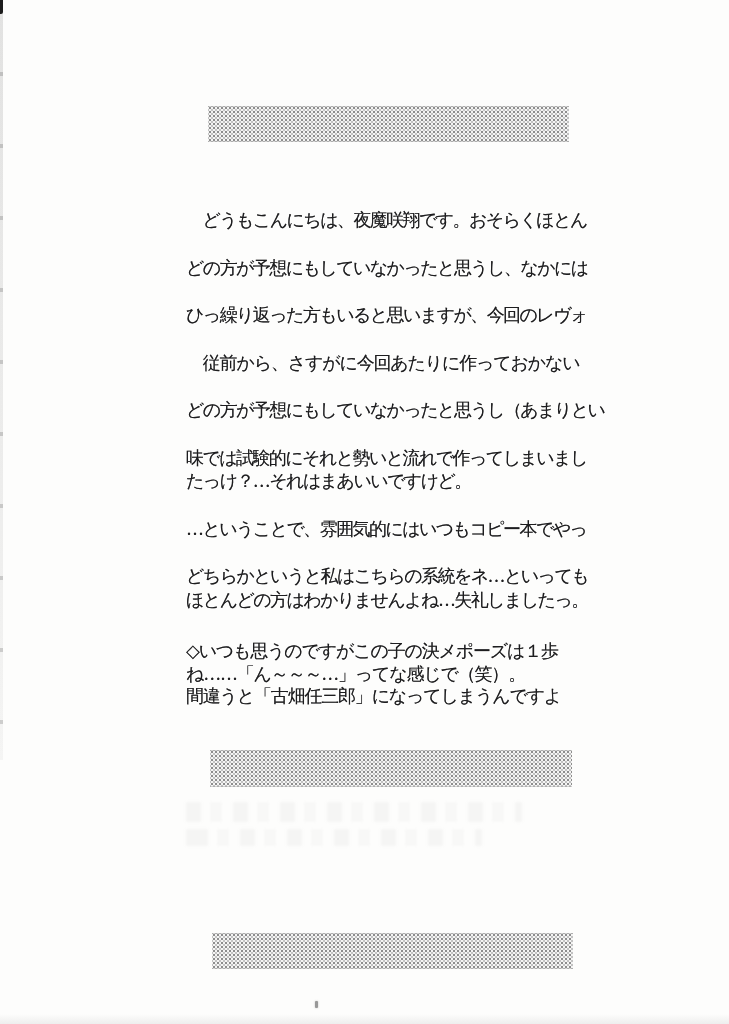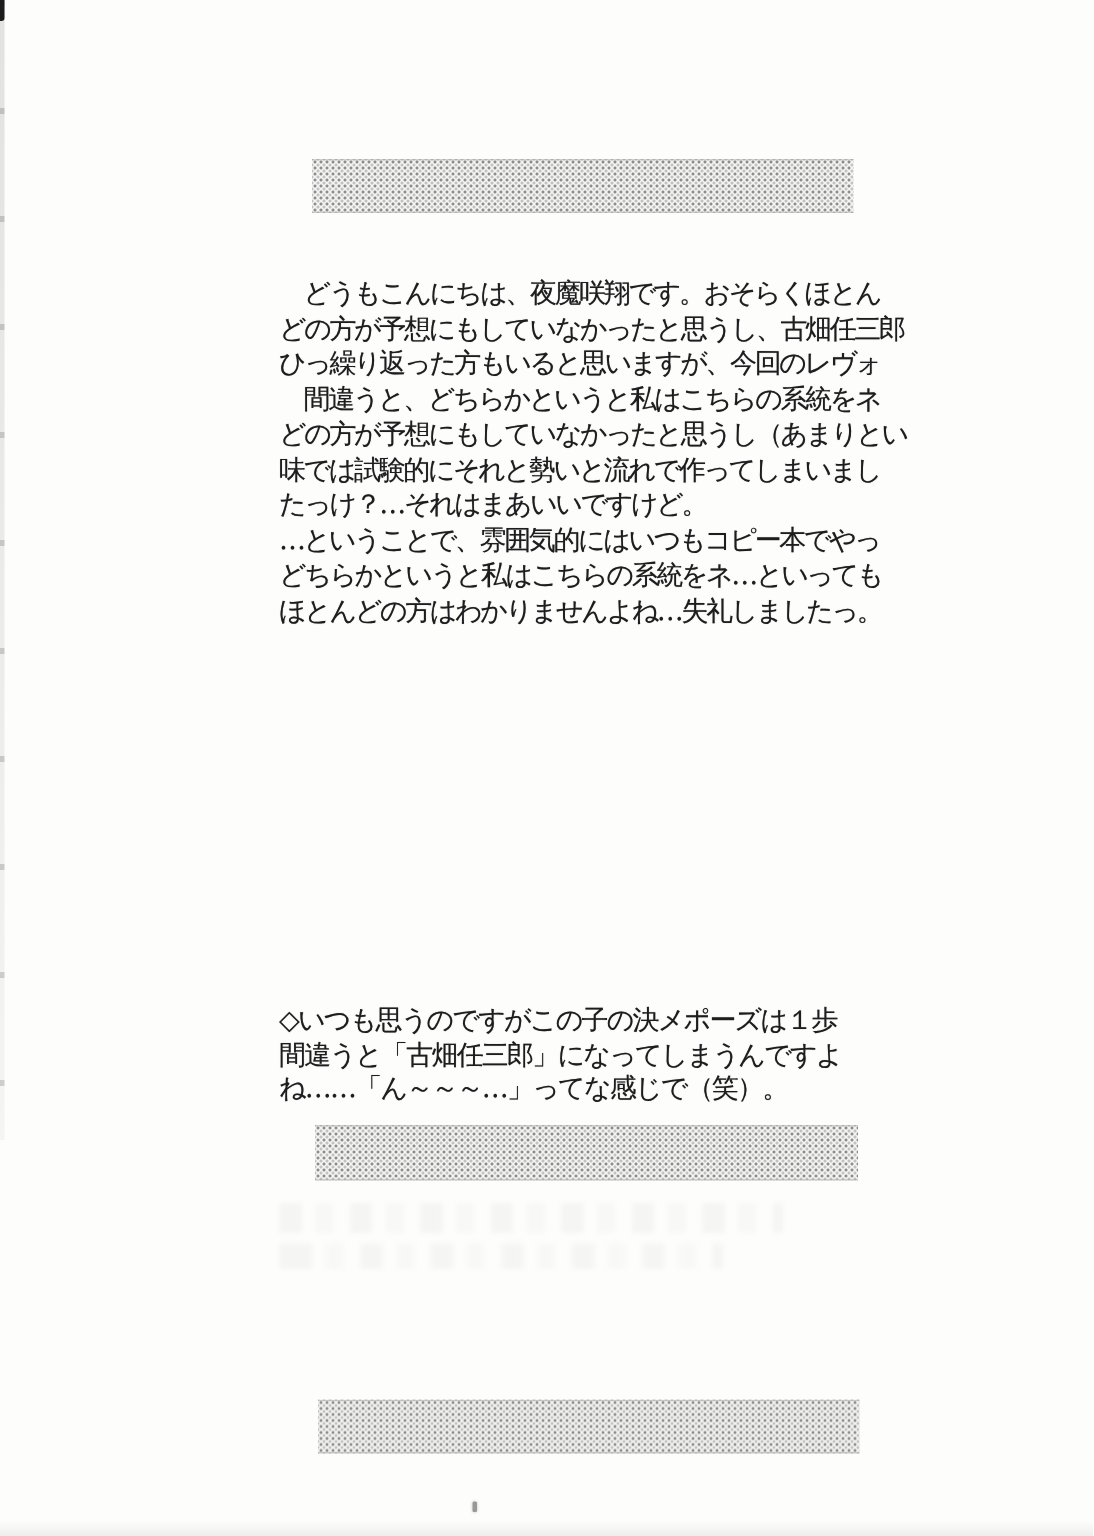--- a/index.html
+++ b/index.html
@@ -47,24 +47,25 @@
   }
   .main-text .line {
     height: 23.5px;
     line-height: 23.5px;
     white-space: nowrap;
   }
   .main-text .line.justify {
     text-align: justify;
     text-align-last: justify;
     text-justify: inter-character;
+    margin-top: 24px;
   }
   .note-text {
     left: 186px;
-    top: 670px;
+    top: 640px;
     width: 393px;
     letter-spacing: -1.2px;
   }
   .note-text .line {
     height: 22.6px;
     line-height: 22.6px;
     white-space: nowrap;
   }
 
   
@@ -122,36 +123,36 @@
 </head>
 <body>
 
 <div class="page">
 
   <div class="band band-top"></div>
 
   <div class="textblock main-text">
 
   <div class="line justify">　どうもこんにちは、夜魔咲翔です。おそらくほとん</div>
-      <div class="line justify">どの方が予想にもしていなかったと思うし、古畑任三郎</div>
+      <div class="line justify">どの方が予想にもしていなかったと思うし、なかには</div>
       <div class="line justify">ひっ繰り返った方もいると思いますが、今回のレヴォ</div>
-      <div class="line justify">　間違うと、どちらかというと私はこちらの系統をネ</div>
+      <div class="line justify">　従前から、さすがに今回あたりに作っておかない</div>
       <div class="line justify">どの方が予想にもしていなかったと思うし（あまりとい</div>
       <div class="line justify">味では試験的にそれと勢いと流れで作ってしまいまし</div>
       <div class="line">たっけ？…それはまあいいですけど。</div>
       <div class="line justify">…ということで、雰囲気的にはいつもコピー本でやっ</div>
       <div class="line justify">どちらかというと私はこちらの系統をネ…といっても</div>
       <div class="line">ほとんどの方はわかりませんよね…失礼しましたっ。</div>
     </div>
 
   <div class="textblock note-text">
 
   <div class="line">◇いつも思うのですがこの子の決メポーズは１歩</div>
+      <div class="line">ね……「ん～～～…」ってな感じで（笑）。</div>
       <div class="line">間違うと「古畑任三郎」になってしまうんですよ</div>
-      <div class="line">ね……「ん～～～…」ってな感じで（笑）。</div>
     </div>
 
   <div class="band band-middle"></div>
 
   <div class="ghost">
     <div class="ghost-row"></div>
     <div class="ghost-row"></div>
   </div>
 
   <div class="band band-bottom"></div>

